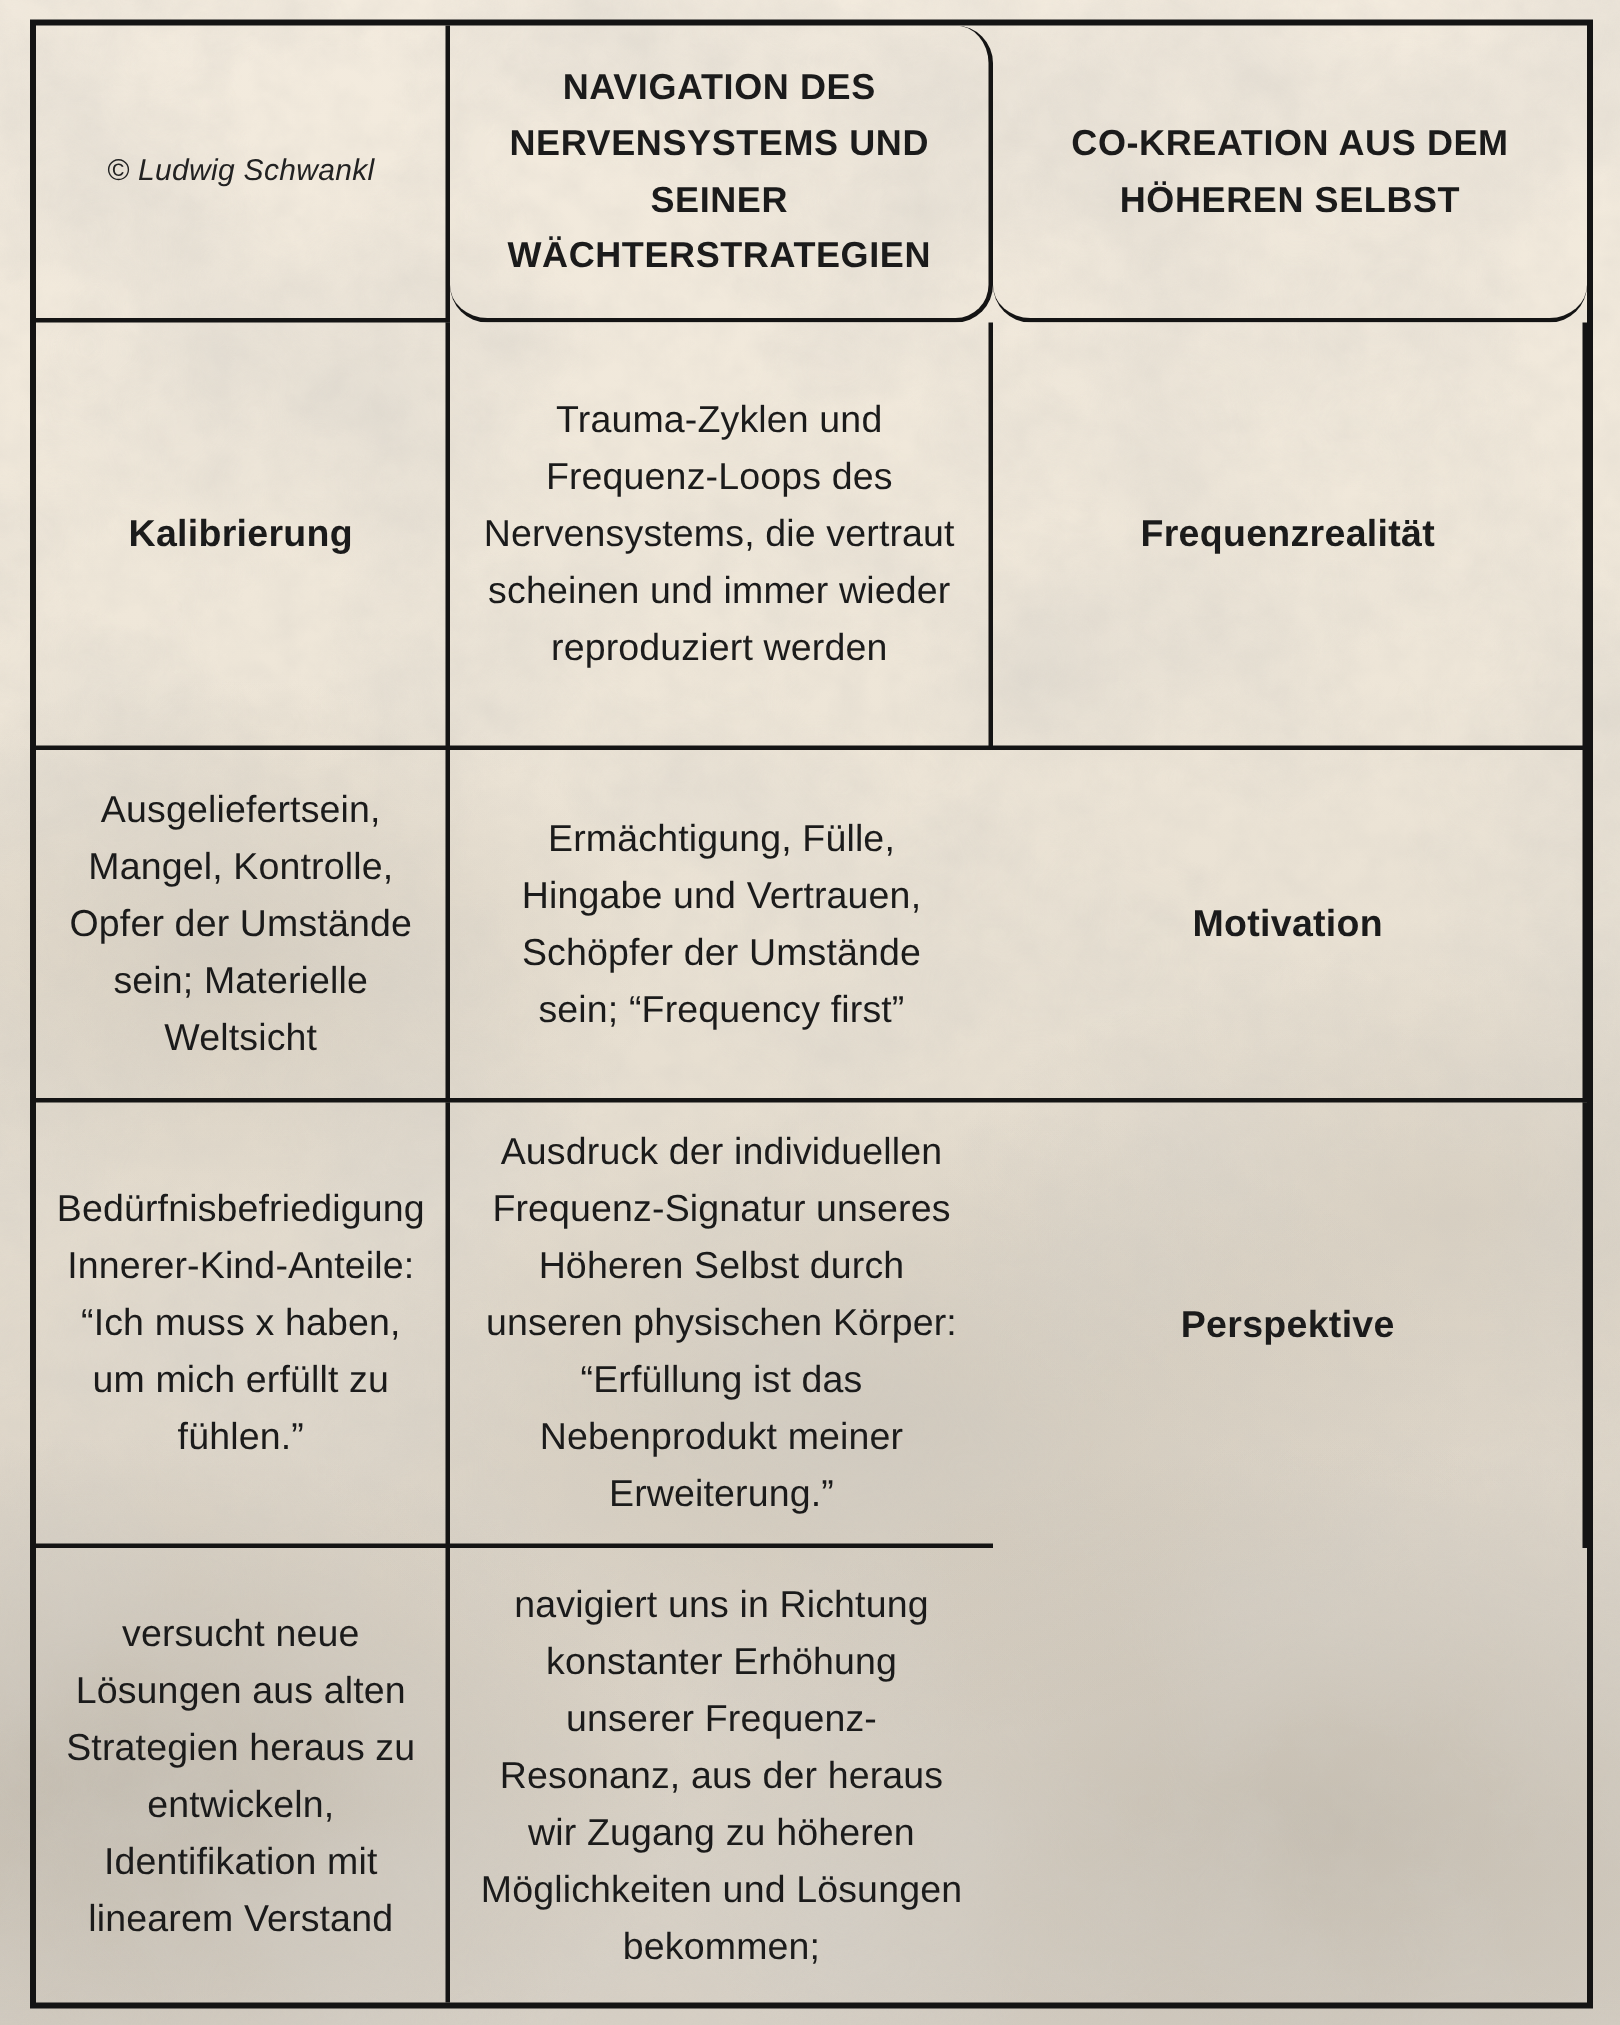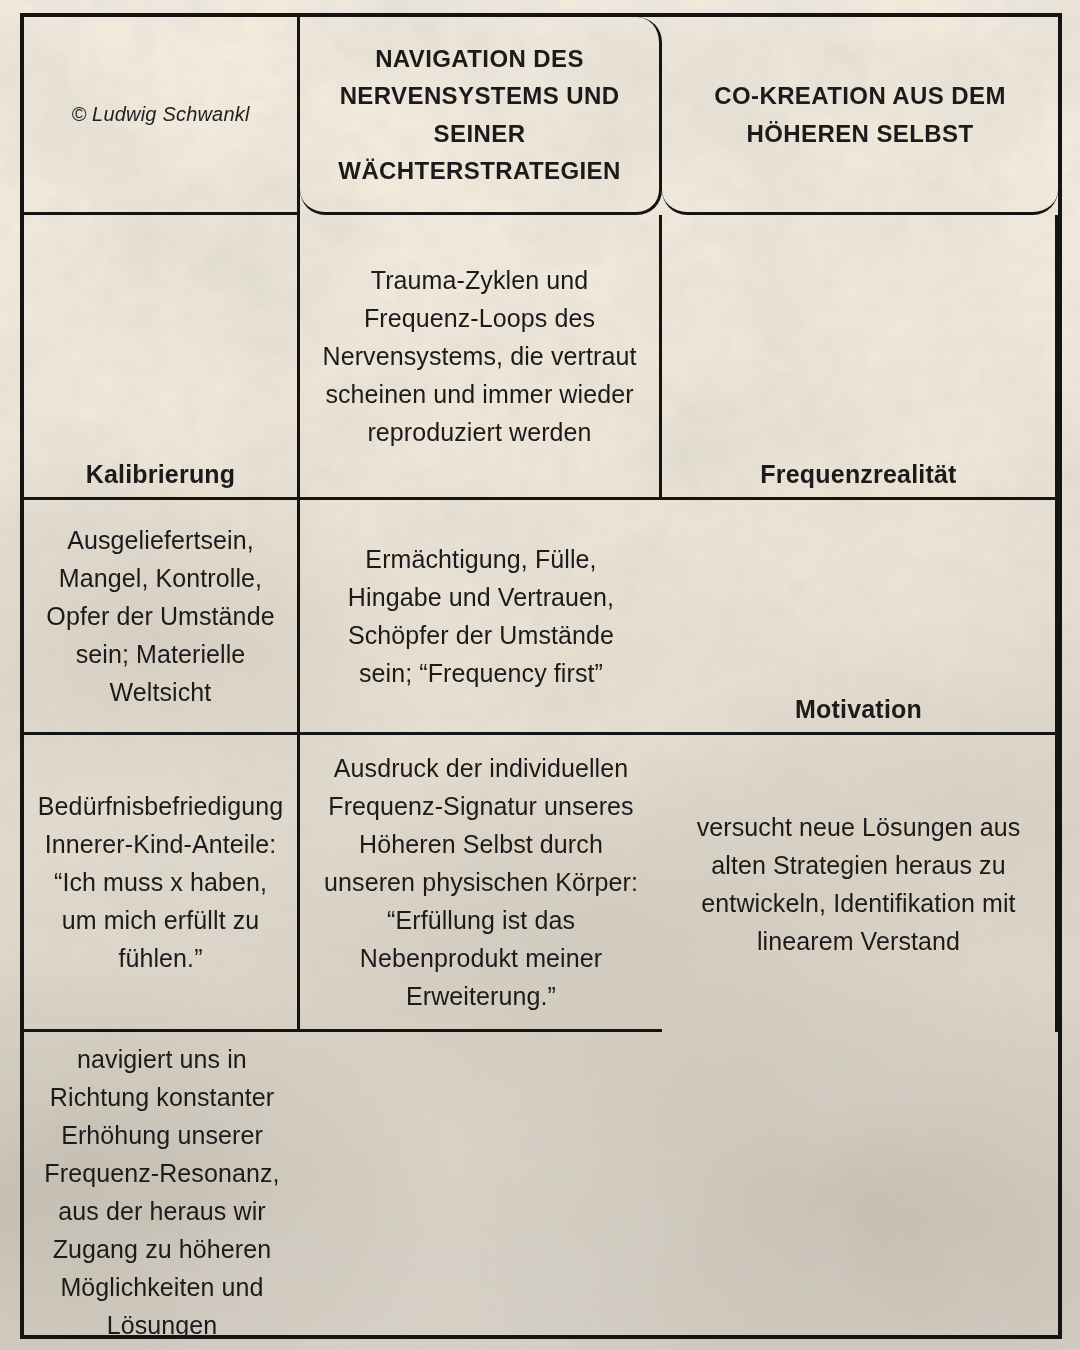--- a/index.html
+++ b/index.html
@@ -66,21 +66,20 @@
     font-size: 24px;
     line-height: 1.55;
     letter-spacing: 0.4px;
     text-transform: uppercase;
     border-radius: 25px;
   }
   .row-label {
     font-weight: 700;
     font-size: 25px;
     letter-spacing: 0.2px;
-    align-items: flex-end;
   }
   .body-text {
     font-size: 25px;
     line-height: 1.52;
     letter-spacing: 0.1px;
   }
 </style>
 </head>
 <body>
 
@@ -133,20 +132,23 @@
   <div class="cell row-label">
     <span>Motivation</span>
   </div>
   <div class="cell body-text">
     <span>Bedürfnisbefriedigung Innerer-Kind-Anteile: “Ich muss x haben, um mich erfüllt zu fühlen.”</span>
   </div>
   <div class="cell body-text c-last">
     <span>Ausdruck der individuellen Frequenz-Signatur unseres Höheren Selbst durch unseren physischen Körper: “Erfüllung ist das Nebenprodukt meiner Erweiterung.”</span>
   </div>
 
+  <div class="cell row-label r-last">
+    <span>Perspektive</span>
+  </div>
   <div class="cell body-text r-last">
     <span>versucht neue Lösungen aus alten Strategien heraus zu entwickeln, Identifikation mit linearem Verstand</span>
   </div>
   <div class="cell body-text r-last c-last">
     <span>navigiert uns in Richtung konstanter Erhöhung unserer Frequenz-Resonanz, aus der heraus wir Zugang zu höheren Möglichkeiten und Lösungen bekommen;</span>
   </div>
 
 </div>
 
 </body></html>

